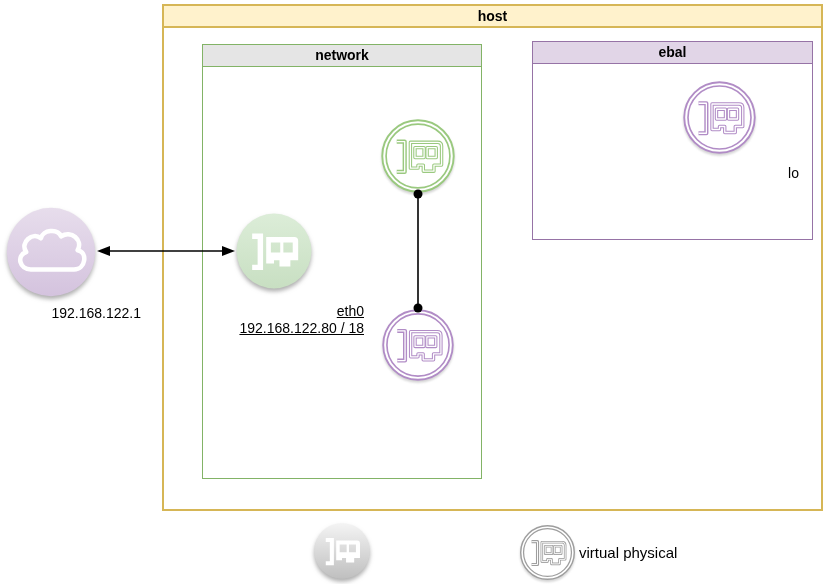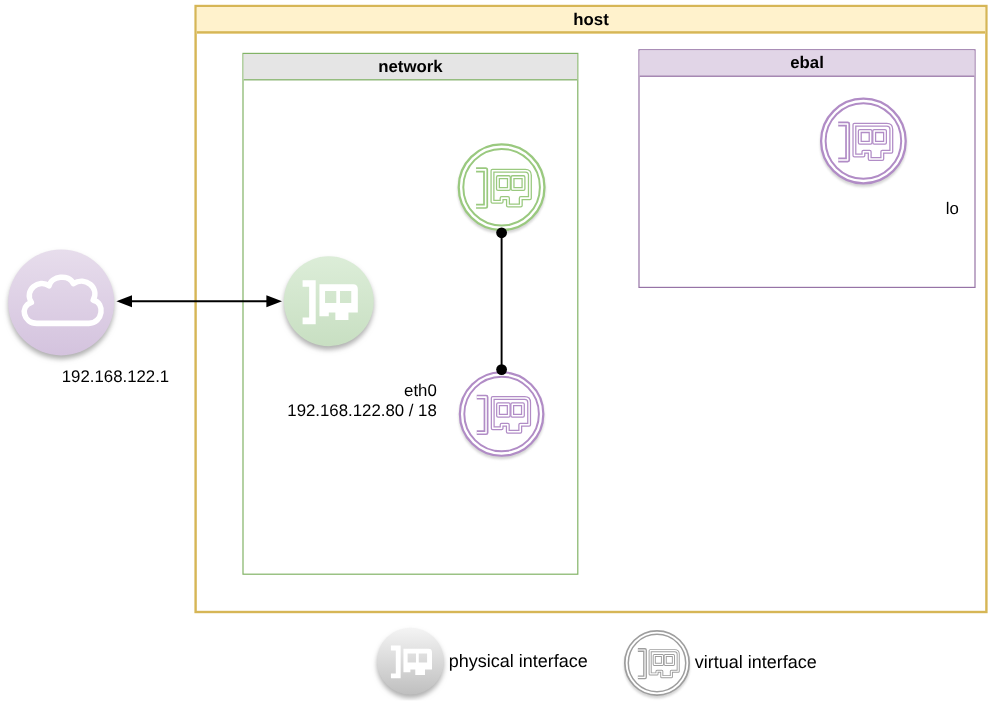--- a/index.html
+++ b/index.html
@@ -83,21 +83,21 @@
           <linearGradient id="g1" x1="0" y1="0" x2="0" y2="1">
             <stop offset="0" stop-color="#DCEDD8"></stop>
             <stop offset="1" stop-color="#C8DFC2"></stop>
           </linearGradient>
         </defs>
         <circle cx="50" cy="50" r="48" fill="url(#g1)"></circle>
         <path fill="#ffffff" fill-rule="evenodd" d="M40,32 H76 Q81,32 81,37 V62 H71 V70 H57 V62 H50 V66 H40 Z M46,39 h12 v13 h-12 z M62,39 h12 v13 h-12 z"></path>
         <path fill="none" stroke="#ffffff" stroke-width="7" d="M22,31 H32.5 V71 H22"></path>
       </svg>
     </span>
-  <div class="nodelabel" style="left:184px;top:317px;width:180px;">
+  <div class="nodelabel" style="left:184px;top:303px;width:180px;text-decoration:underline;">
     <div>eth0</div>
     <div>192.168.122.80 / 18</div>
   </div>
 
   <span class="icon softshadow" style="left:380px;top:118px;width:76px;height:76px;">
       <svg viewBox="0 0 100 100" xmlns="http://www.w3.org/2000/svg">
         <circle cx="50" cy="50" r="47" fill="#ffffff" stroke="#9AC97F" stroke-width="2.5"></circle>
         <circle cx="50" cy="50" r="42" fill="none" stroke="#9AC97F" stroke-width="2.2"></circle>
         <path fill="none" stroke="#9AC97F" stroke-width="5.5" stroke-linejoin="round" d="M22,31 H32.5 V71 H22"></path>
         <path fill="none" stroke="#9AC97F" stroke-width="4.5" stroke-linejoin="round" d="M40,32 H76 Q81,32 81,37 V62 H71 V70 H57 V62 H50 V66 H40 Z"></path>
@@ -147,31 +147,30 @@
           <linearGradient id="g2" x1="0" y1="0" x2="0" y2="1">
             <stop offset="0" stop-color="#F4F4F4"></stop>
             <stop offset="1" stop-color="#BFBFBF"></stop>
           </linearGradient>
         </defs>
         <circle cx="50" cy="50" r="48" fill="url(#g2)"></circle>
         <path fill="#ffffff" fill-rule="evenodd" d="M40,32 H76 Q81,32 81,37 V62 H71 V70 H57 V62 H50 V66 H40 Z M46,39 h12 v13 h-12 z M62,39 h12 v13 h-12 z"></path>
         <path fill="none" stroke="#ffffff" stroke-width="7" d="M22,31 H32.5 V71 H22"></path>
       </svg>
     </span>
-  <div class="legendtext" style="left:374px;top:543px;">physical interface</div>
 
   <span class="icon softshadow" style="left:519px;top:524px;width:57px;height:57px;">
       <svg viewBox="0 0 100 100" xmlns="http://www.w3.org/2000/svg">
         <circle cx="50" cy="50" r="47" fill="#ffffff" stroke="#9E9E9E" stroke-width="2.5"></circle>
         <circle cx="50" cy="50" r="42" fill="none" stroke="#9E9E9E" stroke-width="2.2"></circle>
         <path fill="none" stroke="#9E9E9E" stroke-width="5.5" stroke-linejoin="round" d="M22,31 H32.5 V71 H22"></path>
         <path fill="none" stroke="#9E9E9E" stroke-width="4.5" stroke-linejoin="round" d="M40,32 H76 Q81,32 81,37 V62 H71 V70 H57 V62 H50 V66 H40 Z"></path>
         <path fill="none" stroke="#9E9E9E" stroke-width="4.5" stroke-linejoin="round" d="M46,39 h12 v13 h-12 z"></path>
         <path fill="none" stroke="#9E9E9E" stroke-width="4.5" stroke-linejoin="round" d="M62,39 h12 v13 h-12 z"></path>
         <path fill="none" stroke="#ffffff" stroke-width="1.7" stroke-linejoin="round" d="M22,31 H32.5 V71 H22"></path>
         <path fill="none" stroke="#ffffff" stroke-width="1.7" stroke-linejoin="round" d="M40,32 H76 Q81,32 81,37 V62 H71 V70 H57 V62 H50 V66 H40 Z"></path>
         <path fill="none" stroke="#ffffff" stroke-width="1.7" stroke-linejoin="round" d="M46,39 h12 v13 h-12 z"></path>
         <path fill="none" stroke="#ffffff" stroke-width="1.7" stroke-linejoin="round" d="M62,39 h12 v13 h-12 z"></path>
       </svg>
     </span>
-  <div class="legendtext" style="left:579px;top:544px;">virtual interface</div>
+  <div class="legendtext" style="left:579px;top:544px;">virtual physical</div>
 
 </div>
 
 </body></html>

